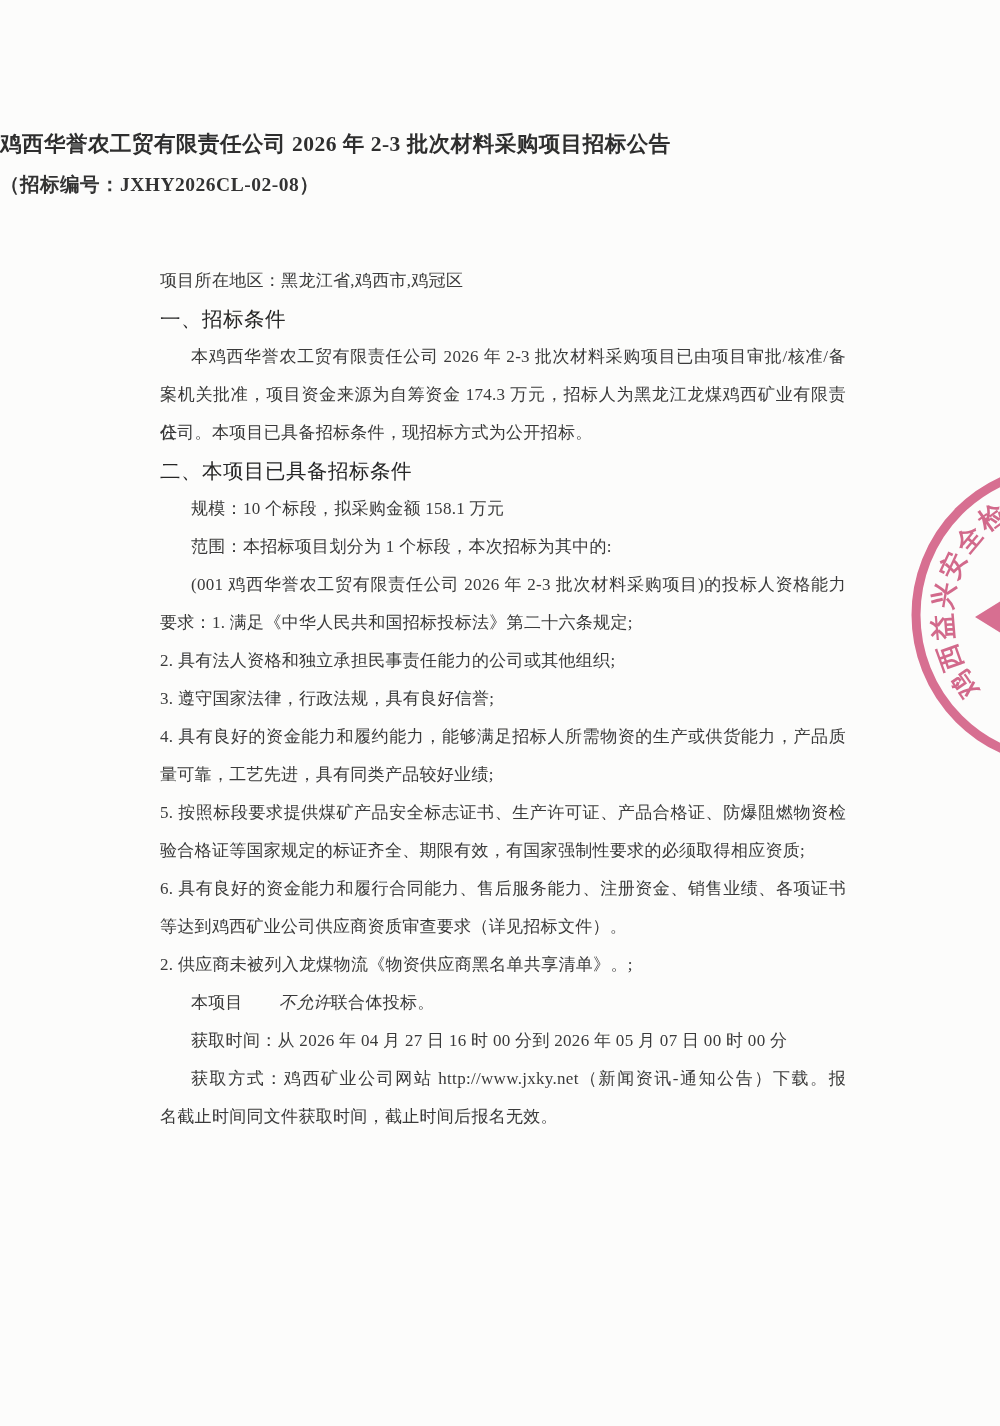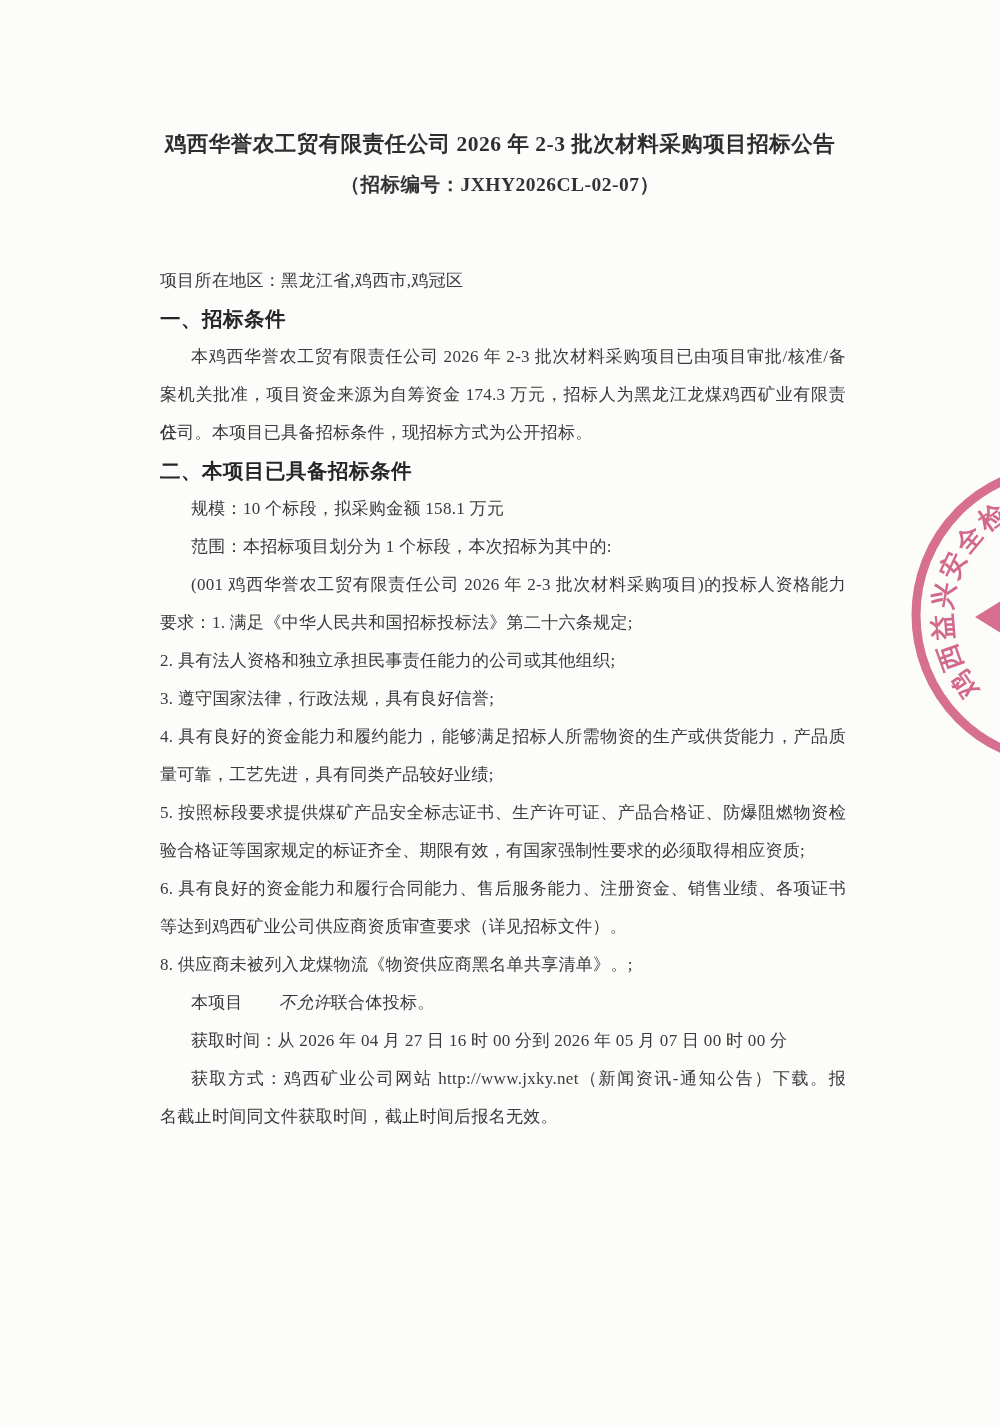--- a/index.html
+++ b/index.html
@@ -5,21 +5,21 @@
   html,body{margin:0;padding:0;background:#e9e9e9;}
   .page{
     position:relative;
     width:1000px;height:1426px;
     margin:0 auto;
     background:#fcfcfb;
     overflow:hidden;
     font-family:"Liberation Serif","DejaVu Serif",serif;
     color:#3a3a3a;
   }
-  .titleblock{padding-top:128px;text-align:center;}
+  .titleblock{padding-top:128px;text-align:left;}
   .doc-title{
     font-size:21.5px;font-weight:bold;line-height:32px;
     color:#2e2e2e;letter-spacing:.5px;
   }
   .doc-subtitle{
     font-size:19.5px;font-weight:bold;line-height:30px;margin-top:10px;
     color:#333;letter-spacing:.5px;
   }
   .body{
     margin:62px auto 0 160px;
@@ -29,38 +29,38 @@
   .ln{
     height:38px;line-height:38px;
     white-space:nowrap;
     letter-spacing:.3px;
     font-family:Liberation Serif, serif;
   }
   .ind{padding-left:31px;}
   .jf{white-space:normal;text-align:justify;text-align-last:justify;}
   .hd{
     font-family:"Liberation Sans","DejaVu Sans",sans-serif;
-    font-weight:bold;font-size:20.5px;color:#262626;
+    font-weight:normal;font-size:20.5px;color:#262626;
     letter-spacing:.5px;
   }
   .em-slant{font-style:italic;margin-left:36px;}
   .seal{position:absolute;left:840px;top:440px;pointer-events:none;}
   .seal text{
     font-family:"Liberation Sans","DejaVu Sans",sans-serif;
     font-weight:bold;
   }
 </style>
 </head>
 <body>
 
 <div class="page">
 
   <div class="titleblock">
     <div class="doc-title">鸡西华誉农工贸有限责任公司 2026 年 2-3 批次材料采购项目招标公告</div>
-    <div class="doc-subtitle">（招标编号：JXHY2026CL-02-07）</div>
+    <div class="doc-subtitle">（招标编号：JXHY2026CL-02-08）</div>
   </div>
 
   <div class="body">
 
     <div class="ln">项目所在地区：黑龙江省,鸡西市,鸡冠区</div>
 
     <div class="ln hd">一、招标条件</div>
     <div class="ln ind jf">本鸡西华誉农工贸有限责任公司 2026 年 2-3 批次材料采购项目已由项目审批/核准/备</div>
     <div class="ln jf">案机关批准，项目资金来源为自筹资金 174.3 万元，招标人为黑龙江龙煤鸡西矿业有限责任</div>
     <div class="ln">公司。本项目已具备招标条件，现招标方式为公开招标。</div>
@@ -72,21 +72,21 @@
     <div class="ln ind jf">(001 鸡西华誉农工贸有限责任公司 2026 年 2-3 批次材料采购项目)的投标人资格能力</div>
     <div class="ln">要求：1. 满足《中华人民共和国招标投标法》第二十六条规定;</div>
     <div class="ln">2. 具有法人资格和独立承担民事责任能力的公司或其他组织;</div>
     <div class="ln">3. 遵守国家法律，行政法规，具有良好信誉;</div>
     <div class="ln jf">4. 具有良好的资金能力和履约能力，能够满足招标人所需物资的生产或供货能力，产品质</div>
     <div class="ln">量可靠，工艺先进，具有同类产品较好业绩;</div>
     <div class="ln jf">5. 按照标段要求提供煤矿产品安全标志证书、生产许可证、产品合格证、防爆阻燃物资检</div>
     <div class="ln">验合格证等国家规定的标证齐全、期限有效，有国家强制性要求的必须取得相应资质;</div>
     <div class="ln jf">6. 具有良好的资金能力和履行合同能力、售后服务能力、注册资金、销售业绩、各项证书</div>
     <div class="ln">等达到鸡西矿业公司供应商资质审查要求（详见招标文件）。</div>
-    <div class="ln">8. 供应商未被列入龙煤物流《物资供应商黑名单共享清单》。;</div>
+    <div class="ln">2. 供应商未被列入龙煤物流《物资供应商黑名单共享清单》。;</div>
     <div class="ln ind"><span>本项目</span><span class="em-slant">不允许</span><span>联合体投标。</span></div>
 
     <div class="ln ind">获取时间：从 2026 年 04 月 27 日  16 时 00 分到 2026 年 05 月 07 日  00 时 00 分</div>
     <div class="ln ind jf">获取方式：鸡西矿业公司网站 http://www.jxky.net（新闻资讯-通知公告）下载。报</div>
     <div class="ln">名截止时间同文件获取时间，截止时间后报名无效。</div>
 
   </div>
 
   <svg class="seal" width="160" height="340" viewBox="840 440 160 340">
     <g opacity="0.82">

